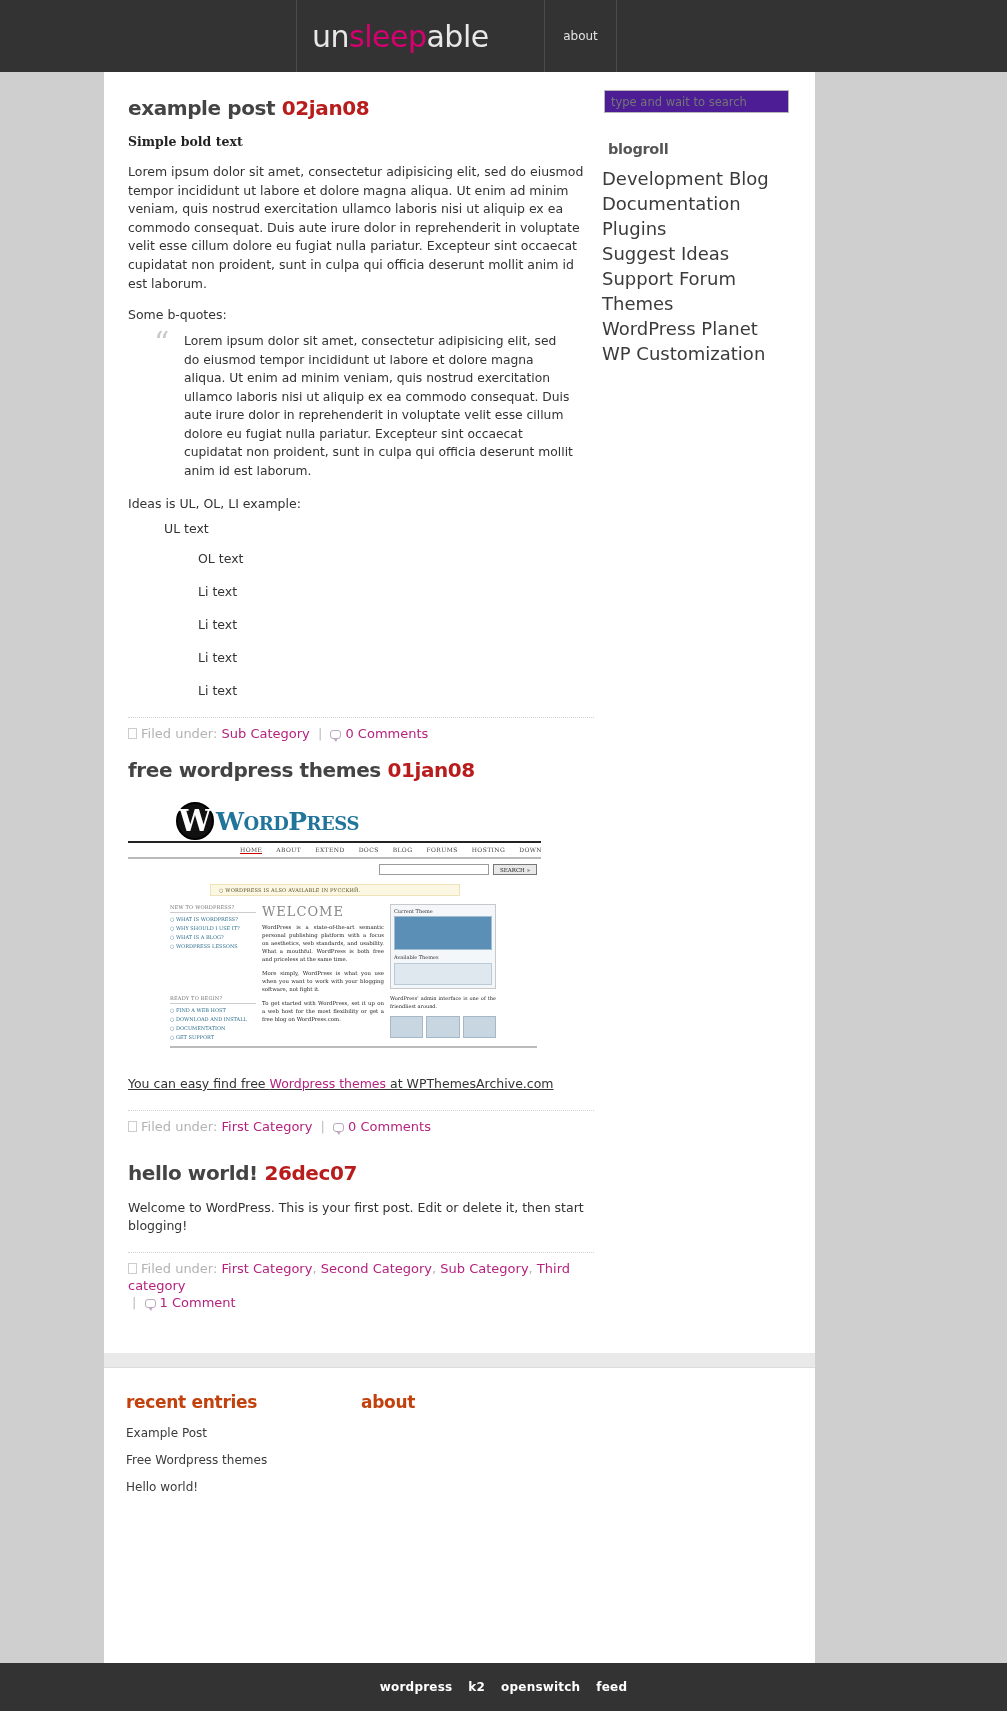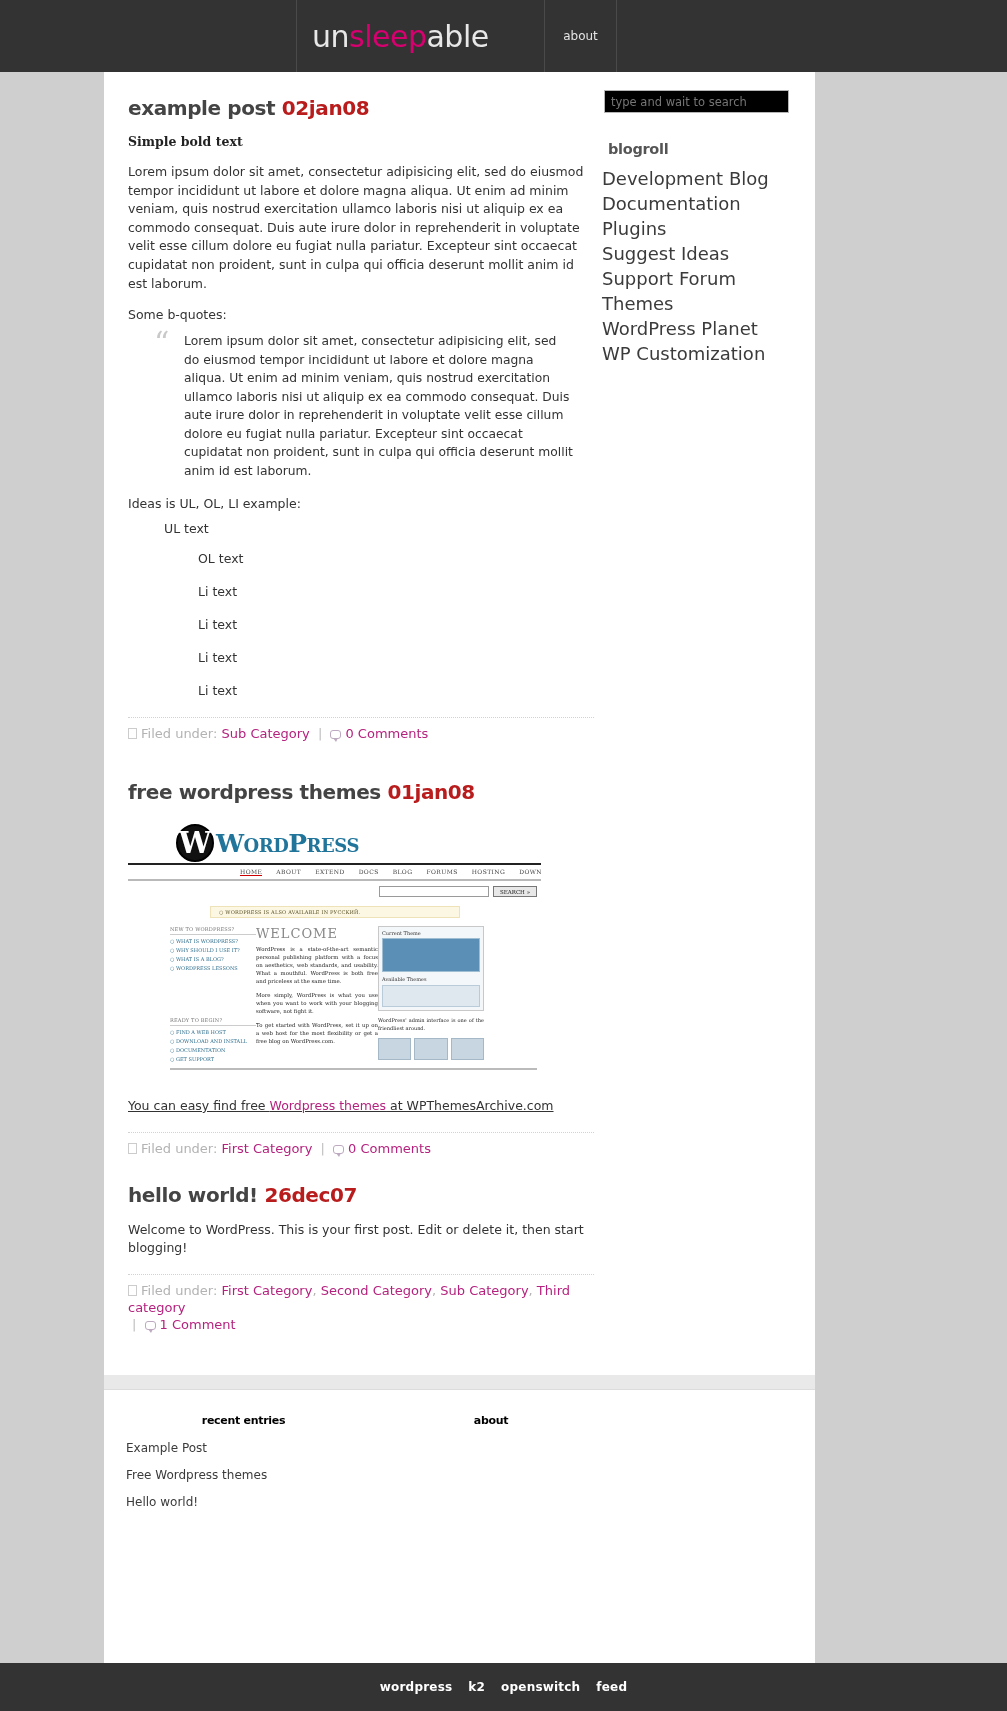--- a/index.html
+++ b/index.html
@@ -210,41 +210,41 @@
   .wp-searchbtn {
     width: 44px; height: 11px; border: 1px solid #777; background: #e8e8e8;
     font-size: 5.5px; display: flex; align-items: center; justify-content: center; color: #222;
   }
   .wp-banner {
     margin: 9px 0 0 82px; width: 250px; height: 12px;
     background: #fbf7e3; border: 1px solid #eee3b8;
     font-size: 5px; color: #5c5227; display: flex; align-items: center; padding-left: 8px;
     letter-spacing: 0.2px;
   }
-  .wp-cols { display: flex; margin-top: 8px; padding-left: 42px; }
+  .wp-cols { display: flex; margin-top: 8px; padding-left: 42px; gap: 6px; }
   .wp-c1 { width: 86px; }
   .wp-c2 { width: 122px; }
   .wp-c3 { width: 106px; }
   .wp-lbl { font-size: 5px; color: #777; border-bottom: 1px solid #ccc; padding-bottom: 2px; letter-spacing: .2px;}
   .wp-li { font-size: 5px; color: #31708f; margin-top: 3px; }
   .wp-welcome { font-size: 13px; color: #888; letter-spacing: 1px; margin-bottom: 4px; }
   .wp-para { font-size: 5.4px; line-height: 8px; color: #222; margin-bottom: 6px; text-align: justify; }
   .wp-box { border: 1px solid #c8c8c8; background: #f4f7f9; padding: 3px; }
   .wp-box-t { font-size: 5px; color: #333; margin-bottom: 2px; }
   .wp-thumb { height: 34px; background: #5b8fb5; border: 1px solid #9fbdd3; }
   .wp-thumb2 { height: 22px; background: #dfe8ee; border: 1px solid #b9cbd8; margin-top:3px;}
   .wp-themes { display: flex; gap: 3px; margin-top: 4px; }
   .wp-theme { flex: 1; height: 22px; background: #c8d6e2; border: 1px solid #a5b8c8; }
   .wp-foot-rule { height: 2px; background: #bbb; margin: 6px 4px 0 42px; }
 
   
   .searchbox {
     width: 185px; height: 23px;
     border: 1px solid #b6b6b6;
-    background: #000000;
+    background: #4c1d95;
     font-size: 11.5px;
     color: #8e8e8e;
     padding: 0 6px;
     font-family: "DejaVu Sans", "Liberation Sans", sans-serif;
     display: block;
     margin: 0 0 28px 2px;
   }
   .side-h {
     font-size: 14.5px; font-weight: bold; color: #555;
     margin: 0 0 11px 6px; letter-spacing: -0.3px;
@@ -259,21 +259,21 @@
   .footwrap {
     width: 711px; margin-left: 104px;
     background: #ffffff;
     border-top: 1px solid #dcdcdc;
     min-height: 330px;
     padding: 24px 0 0 22px;
     display: flex;
   }
   .fw-col-a { width: 235px; }
   .fw-col-b { width: 260px; }
-  .fw-h { font-size: 11px; font-weight: bold; color: #000000; margin-bottom: 10px; letter-spacing: -0.3px; text-align: center; }
+  .fw-h { font-size: 17px; font-weight: bold; color: #c2410c; margin-bottom: 10px; letter-spacing: -0.3px; }
   .fw-list { list-style: none; margin: 0; padding: 0; }
   .fw-list li { margin-bottom: 8px; }
   .fw-list a { font-size: 12px; color: #3b3b3b; text-decoration: none; }
 
   .gapstrip { width: 711px; margin-left: 104px; height: 14px; background: #e9e9e9; }
 
   
   .bottombar {
     position: absolute; left: 0; bottom: 0;
     width: 1007px; height: 48px;
@@ -329,21 +329,21 @@
         <li class="ol-item">Li text</li>
       </ol>
       <div class="meta">
         <span class="ico-page"></span><span>Filed under:</span>
         <a href="#">Sub Category</a>
         <span class="sep">|</span>
         <span class="ico-bubble"></span><a href="#">0 Comments</a>
       </div>
     </div>
 
-    <div class="post" style="margin-top:38px;">
+    <div class="post" style="margin-top:16px;">
       <h2 class="post-head">
         <span class="post-title">free wordpress themes</span>
         <span class="post-date">01jan08</span>
       </h2>
 
       <div class="wpshot">
         <div class="wp-logo-row">
           <div class="wp-mark">W</div>
           <div class="wp-word">WordPress</div>
         </div>

